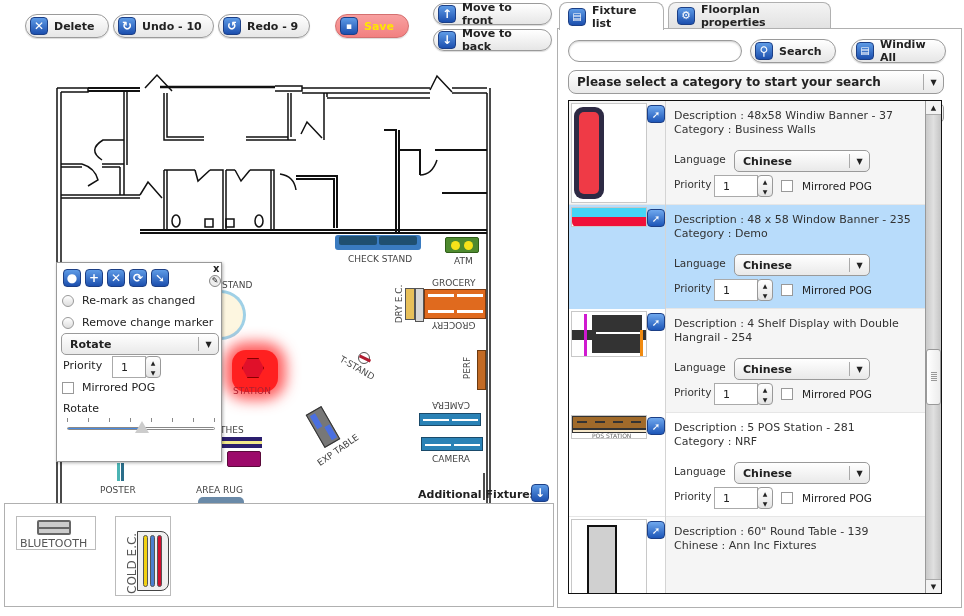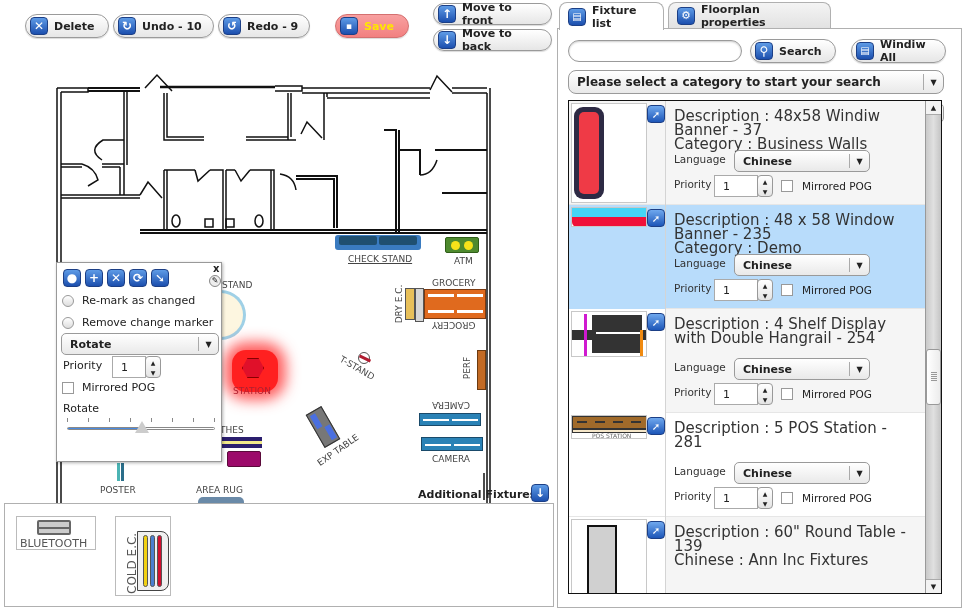--- a/index.html
+++ b/index.html
@@ -30,21 +30,21 @@
   
   #rpanel { position: absolute; left: 556px; top: 0; width: 408px; height: 616px; }
   .tab { position: absolute; top: 2px; height: 26px; border: 1px solid #b0b0b0; border-bottom: none; border-radius: 8px 8px 0 0; display: flex; align-items: center; gap: 6px; padding: 0 10px 0 8px; font-weight: bold; font-size: 11px; }
   .tab.active { background: #fff; z-index: 2; height: 28px; }
   .tab.inactive { background: linear-gradient(#f4f4f4, #e2e2e2); }
   #tabbody { position: absolute; left: 1px; top: 28px; width: 405px; height: 580px; border: 1px solid #b0b0b0; border-top: 1px solid #b0b0b0; background: #fff; }
 
   #list { position: absolute; left: 12px; top: 100px; width: 374px; height: 494px; border: 1px solid #111; background: #fff; overflow: hidden; }
   .row { position: absolute; left: 0; width: 356px; height: 104px; border-bottom: 1px solid #e6e6e6; }
   .row .thumbcol { position: absolute; left: 0; top: 0; width: 97px; height: 104px; border-right: 1px solid #d4d4d4; }
-  .row .desc { position: absolute; left: 105px; top: 8px; font-size: 15px; line-height: 14px; color: #333; width: 240px; }
+  .row .desc { position: absolute; left: 105px; top: 8px; font-size: 11px; line-height: 14px; color: #333; width: 240px; }
   .row .lang-lbl { position: absolute; left: 105px; top: 52px; font-size: 10.5px; color: #333; }
   .row .pri-lbl { position: absolute; left: 105px; top: 77px; font-size: 10.5px; color: #333; }
   .editbtn { position: absolute; left: 78px; top: 4px; width: 18px; height: 18px; border-radius: 4px; background: linear-gradient(#6fa8ee, #1d56b8); border: 1px solid #1c3f86; color: #fff; font-size: 10px; display: flex; align-items: center; justify-content: center; }
   .thumb { position: absolute; left: 2px; top: 2px; width: 76px; border: 1px solid #c8c8c8; background: #fff; overflow: hidden; }
 
   #vscroll { position: absolute; right: 0; top: 0; width: 16px; height: 492px; background: linear-gradient(90deg, #c9c9c9, #e0e0e0, #c4c4c4); border-left: 1px solid #999; }
 </style>
 </head>
 <body>
 
@@ -128,21 +128,21 @@
       <path d="M140 230 L487 230 M140 233 L487 233" stroke-width="2"></path>
 
       <path d="M484 473 L484 500"></path>
     </g>
   </svg>
 
   <div class="abs" style="left:335px;top:180px;width:86px;height:15px;background:#3a7bc0;border-radius:3px;">
     <div class="abs" style="left:4px;top:1px;width:38px;height:9px;background:#1f4f70;border-radius:2px;"></div>
     <div class="abs" style="left:44px;top:1px;width:38px;height:9px;background:#1f4f70;border-radius:2px;"></div>
   </div>
-  <div class="label" style="left:348px;top:199px;text-decoration:underline;">CHECK STAND</div>
+  <div class="label" style="left:348px;top:199px;">CHECK STAND</div>
 
   <div class="abs" style="left:445px;top:182px;width:34px;height:16px;background:#4e8a2e;border:1px solid #2f5e18;border-radius:2px;">
     <div class="abs" style="left:5px;top:3px;width:9px;height:9px;border-radius:50%;background:#f6e21a;"></div>
     <div class="abs" style="left:18px;top:3px;width:9px;height:9px;border-radius:50%;background:#f6e21a;"></div>
   </div>
   <div class="label" style="left:454px;top:201px;">ATM</div>
 
   <div class="label" style="left:222px;top:225px;">STAND</div>
   <div class="abs" style="left:218px;top:235px;width:28px;height:50px;background:#fdf6e0;border:3px solid #9fd0e6;border-left:none;border-radius:0 30px 30px 0;"></div>
 
@@ -398,20 +398,21 @@
         <div class="thumb" style="height:24px;">
           <div class="abs" style="left:0;top:0;width:76px;height:13px;background:#a06a2a;border:1px solid #333;"></div>
           <div class="abs" style="left:5px;top:5px;width:66px;height:2px;background:repeating-linear-gradient(90deg,#333 0 10px,transparent 10px 18px);"></div>
           <div class="abs" style="left:0;top:13px;width:76px;height:4px;background:#f5e6c8;border:1px solid #333;"></div>
           <div class="abs" style="left:20px;top:16px;font-size:6px;color:#666;">POS STATION</div>
         </div>
         <div class="editbtn">➚</div>
       </div>
       <div class="desc">
           <div>Description : 5 POS Station - 281</div>
+          <div>Category : NRF</div>
         </div>
       <div class="lang-lbl">Language</div>
       <div class="select" style="left:165px;top:49px;width:136px;">
           <span>Chinese</span>
           <span class="arrow">▼</span>
         </div>
       <div class="pri-lbl">Priority</div>
       <div class="num" style="left:145px;top:74px;width:44px;">1</div>
       <div class="spin" style="left:188px;top:74px;">
           <span>▲</span>

